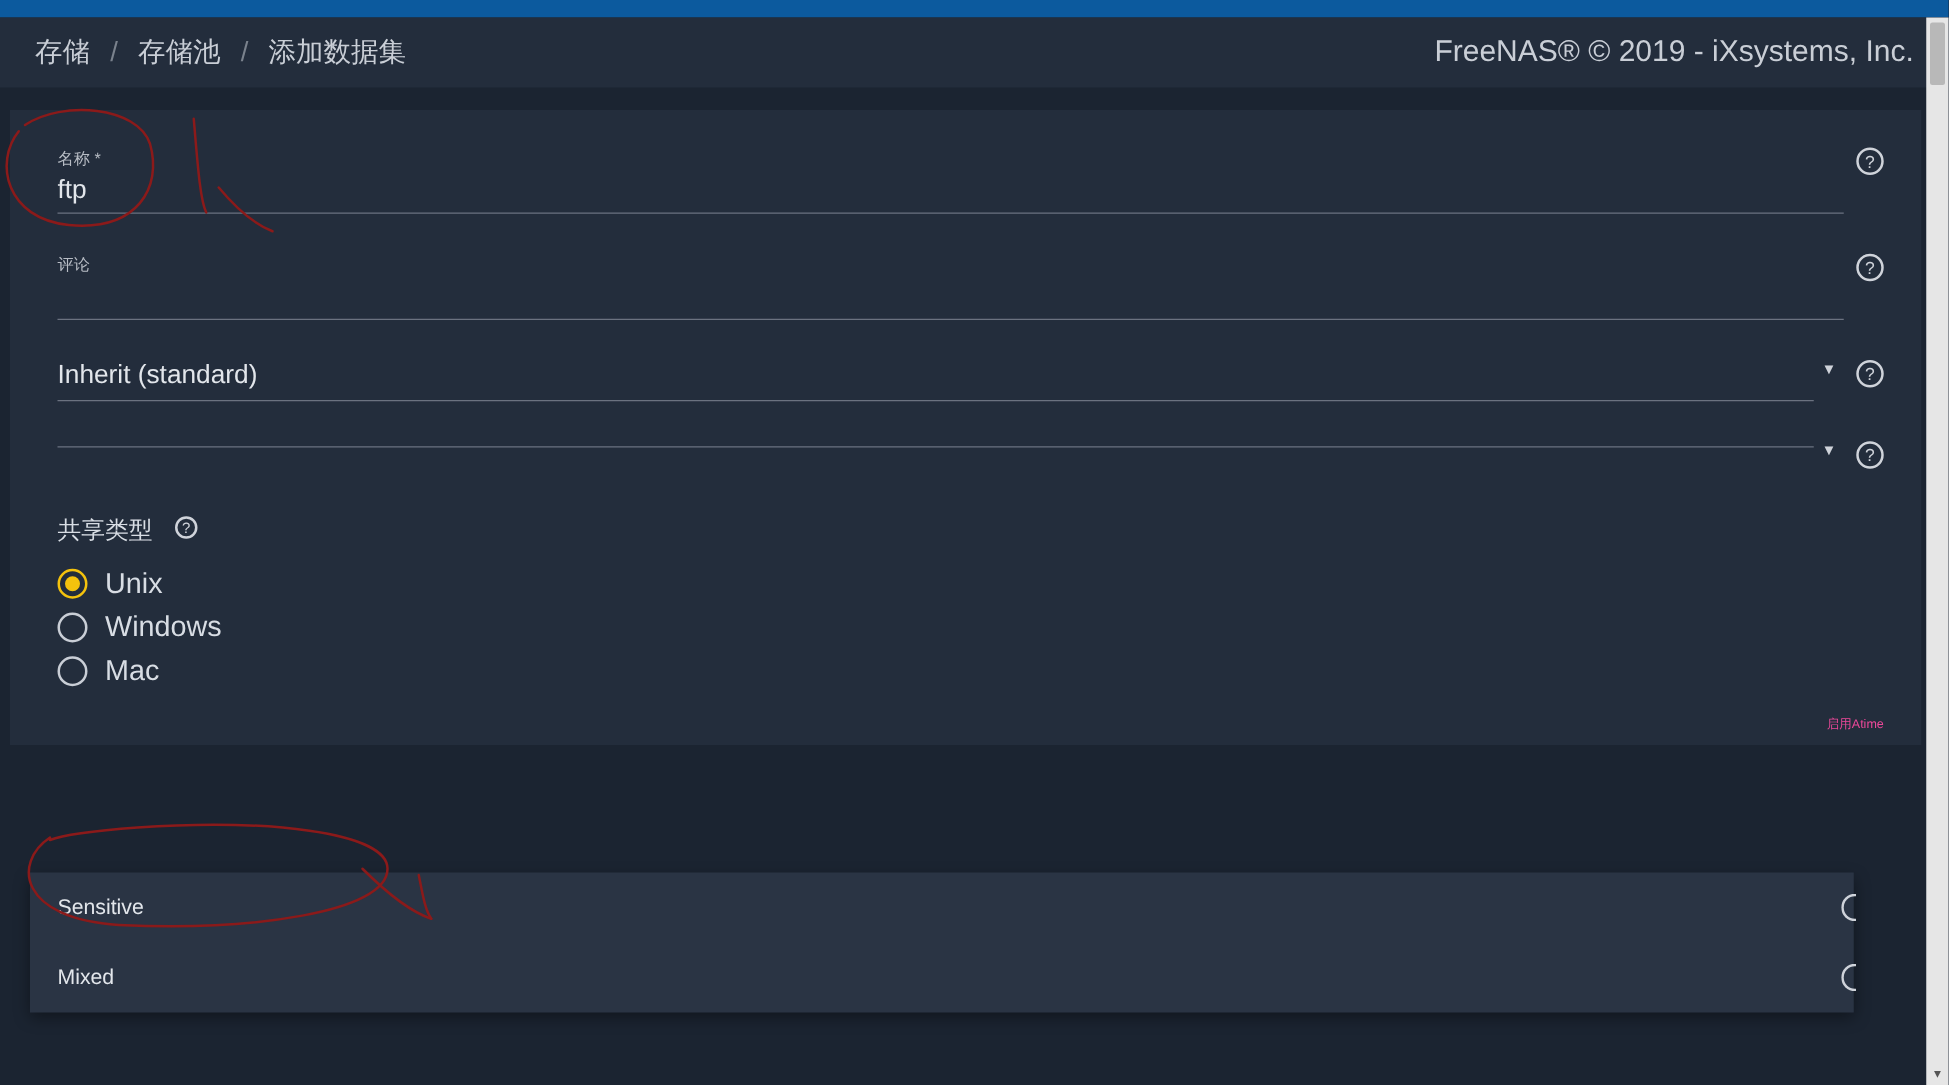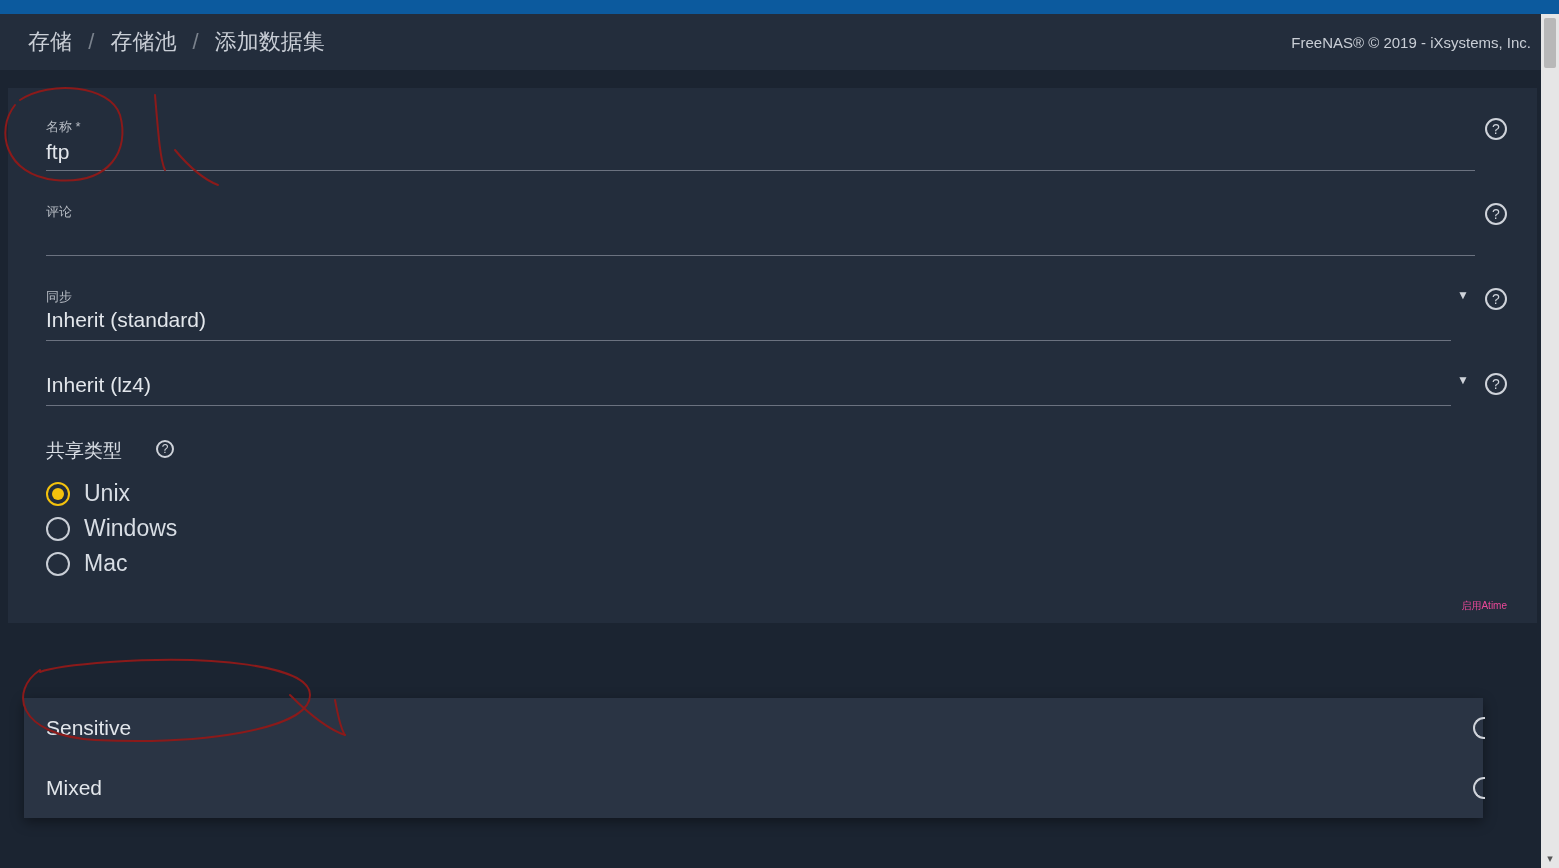--- a/index.html
+++ b/index.html
@@ -21,21 +21,21 @@
     display: flex;
     justify-content: space-between;
     align-items: center;
     padding: 16px 28px;
     height: 56px;
     background: #232d3c;
     font-size: 22px;
     color: #c9ced6;
   }
   .breadcrumb span.sep { color: #7a828d; margin: 0 10px; }
-  .copyright { font-size: 15px; color: #c9ced6; }
+  .copyright { font-size: 24px; color: #c9ced6; }
 
   .panel {
     margin: 18px 22px 0 8px;
     background: #232d3c;
     padding: 30px 30px 10px 38px;
     position: relative;
   }
 
   .field {
     position: relative;
@@ -86,21 +86,21 @@
     cursor: pointer;
     flex-shrink: 0;
   }
   .help-icon.small { width:18px; height:18px; font-size:12px; border-width:2px; }
 
   .section-label {
     font-size: 19px;
     color: #d8dde4;
     display: flex;
     align-items: center;
-    gap: 24px;
+    gap: 8px;
     margin: 30px 0 16px 0;
   }
 
   .radio-row {
     display: flex;
     align-items: center;
     gap: 14px;
     margin: 8px 0;
     font-size: 23px;
     cursor: pointer;
@@ -134,21 +134,21 @@
     position: absolute;
     left: 16px;
     right: 54px;
     top: 610px;
     background: #2a3444;
     box-shadow: 0 4px 12px rgba(0,0,0,.4);
     z-index: 5;
   }
   .dropdown .opt {
     padding: 18px 22px;
-    font-size: 21px;
+    font-size: 17px;
     color: #e2e6eb;
     cursor: pointer;
     position: relative;
   }
   .dropdown .opt.selected { background: #0c5a9e; color: #fff; }
   .dropdown .opt .half-icon {
     position: absolute;
     right: -2px;
     top: 50%;
     transform: translateY(-50%);
@@ -214,30 +214,28 @@
   <div class="field">
     <div class="field-inner">
       <span class="field-label">评论</span>
       <input class="field-value" value="" style="">
     </div>
     <span class="help-icon">?</span>
   </div>
 
   <div class="field">
     <div class="field-inner">
-      <span class="field-label">同步</span>
       <span class="field-value">Inherit (standard)</span>
     </div>
     <span class="select-caret">▼</span>
     <span class="help-icon">?</span>
   </div>
 
   <div class="field">
     <div class="field-inner">
-      <span class="field-value">Inherit (lz4)</span>
     </div>
     <span class="select-caret">▼</span>
     <span class="help-icon">?</span>
   </div>
 
   <div class="section-label">
     <span>共享类型</span>
     <span class="help-icon small">?</span>
   </div>
 

